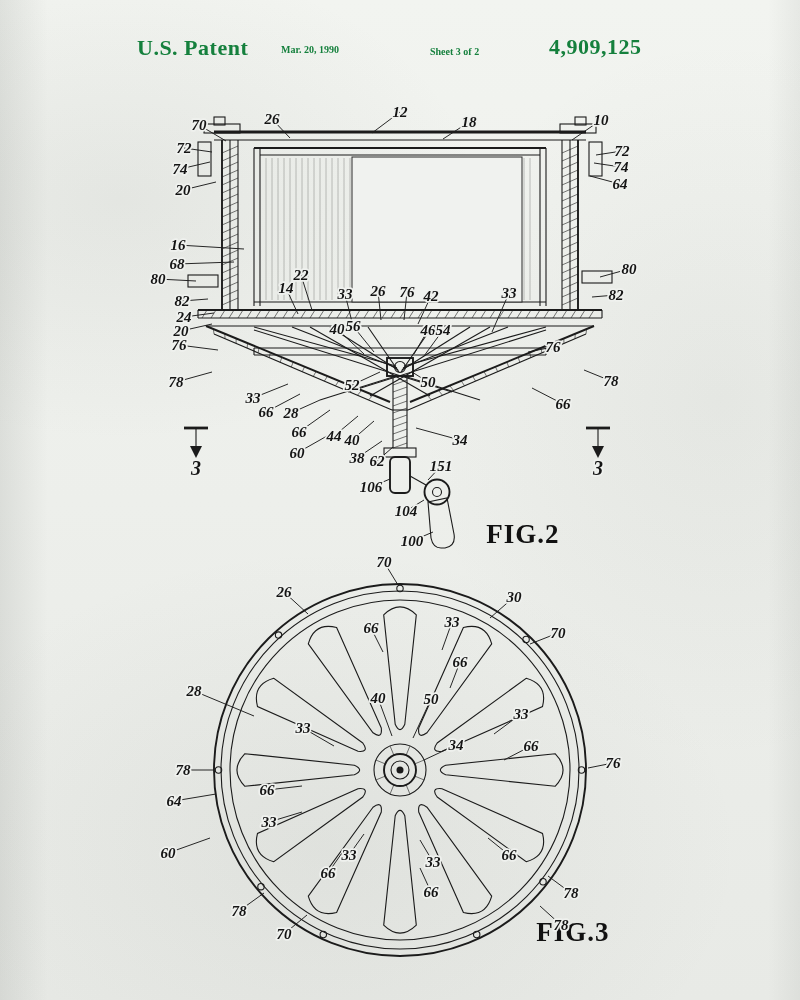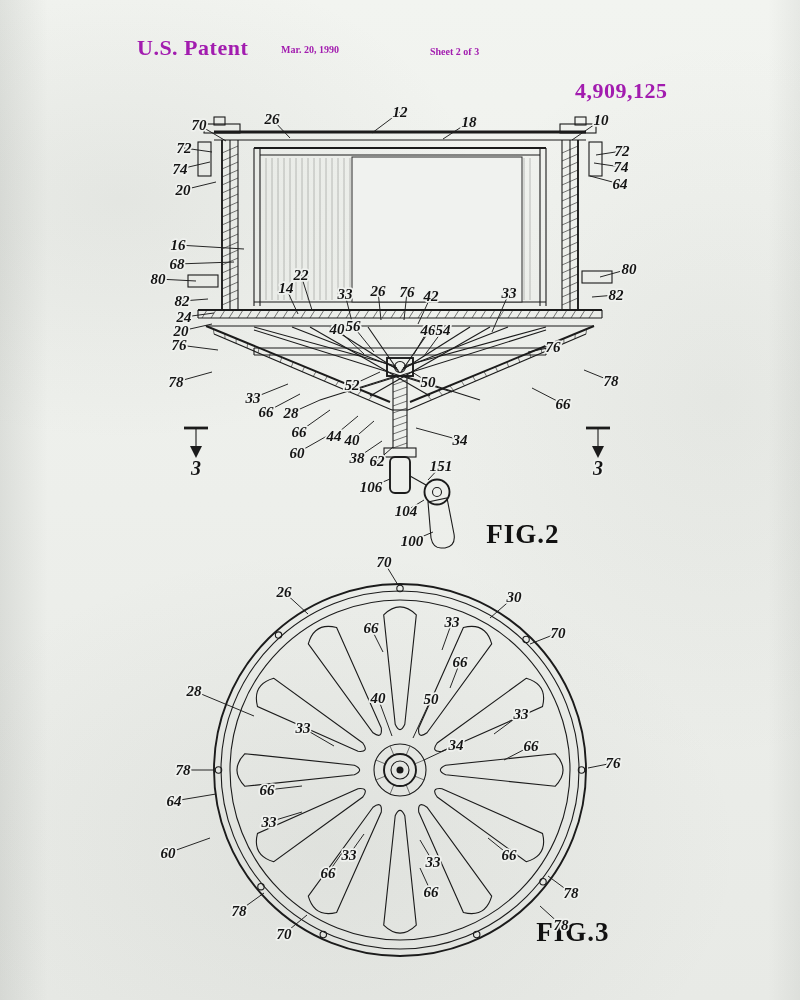--- a/index.html
+++ b/index.html
@@ -7,21 +7,21 @@
     width:800px;height:1000px;position:relative;overflow:hidden;
     background-color:#edefeb;
     background-image:
       radial-gradient(ellipse 600px 400px at 15% 20%, rgba(120,125,118,.10), transparent 60%),
       radial-gradient(ellipse 500px 600px at 90% 40%, rgba(120,125,118,.08), transparent 60%),
       radial-gradient(ellipse 700px 500px at 40% 85%, rgba(120,125,118,.09), transparent 60%),
       linear-gradient(90deg, rgba(90,95,90,.12), rgba(0,0,0,0) 6%, rgba(0,0,0,0) 96%, rgba(90,95,90,.08)),
       linear-gradient(#f2f4f0,#e8eae6);
     font-family:"Liberation Serif", serif;
   }
-  .hdr{position:absolute;color:#a21caf;white-space:nowrap;}
+  .hdr{position:absolute;color:#15803d;white-space:nowrap;}
   .h-big{font-size:22px;font-weight:bold;letter-spacing:.5px;}
   .h-small{font-size:10px;font-weight:bold;}
   #drawing{position:absolute;left:0;top:0;}
   .s1{fill:none;stroke:#1b1b1b;stroke-width:1.1;}
   .s2{fill:none;stroke:#1b1b1b;stroke-width:1.9;}
   .s3{fill:none;stroke:#1b1b1b;stroke-width:2.8;}
   .solid{fill:#1b1b1b;stroke:none;}
   .fine{stroke:#2b2b2b;stroke-width:.55;opacity:.5;}
   .tick{stroke:#1b1b1b;stroke-width:.7;opacity:.85;}
   .panel{fill:#f0f2ef;stroke:#2b2b2b;stroke-width:1;}
@@ -30,22 +30,22 @@
        fill:#141414;text-anchor:middle;stroke:#eff1ee;stroke-width:3.5px;paint-order:stroke;stroke-linejoin:round;}
   .ref.big{font-size:20px;}
   .fig-label{font-family:"Liberation Serif",serif;font-weight:bold;font-size:27px;fill:#111;letter-spacing:1px;}
 </style>
 </head>
 <body>
 
 <header>
   <span class="hdr h-big" style="left:137px;top:35px;">U.S. Patent</span>
   <span class="hdr h-small" style="left:281px;top:44px;">Mar. 20, 1990</span>
-  <span class="hdr h-small" style="left:430px;top:46px;">Sheet 2 of 3</span>
-  <span class="hdr h-big" style="left:575px;top:34px;margin-top:44px;">4,909,125</span>
+  <span class="hdr h-small" style="left:430px;top:46px;">Sheet 3 of 2</span>
+  <span class="hdr h-big" style="left:549px;top:34px;">4,909,125</span>
 </header>
 
 <svg id="drawing" width="800" height="1000" viewBox="0 0 800 1000">
 
   <g id="fig2">
     <g id="fig2-hatch">
         <line x1="266" y1="158" x2="266" y2="300" class="fine"></line>
         <line x1="272" y1="158" x2="272" y2="300" class="fine"></line>
         <line x1="278" y1="158" x2="278" y2="300" class="fine"></line>
         <line x1="284" y1="158" x2="284" y2="300" class="fine"></line>

